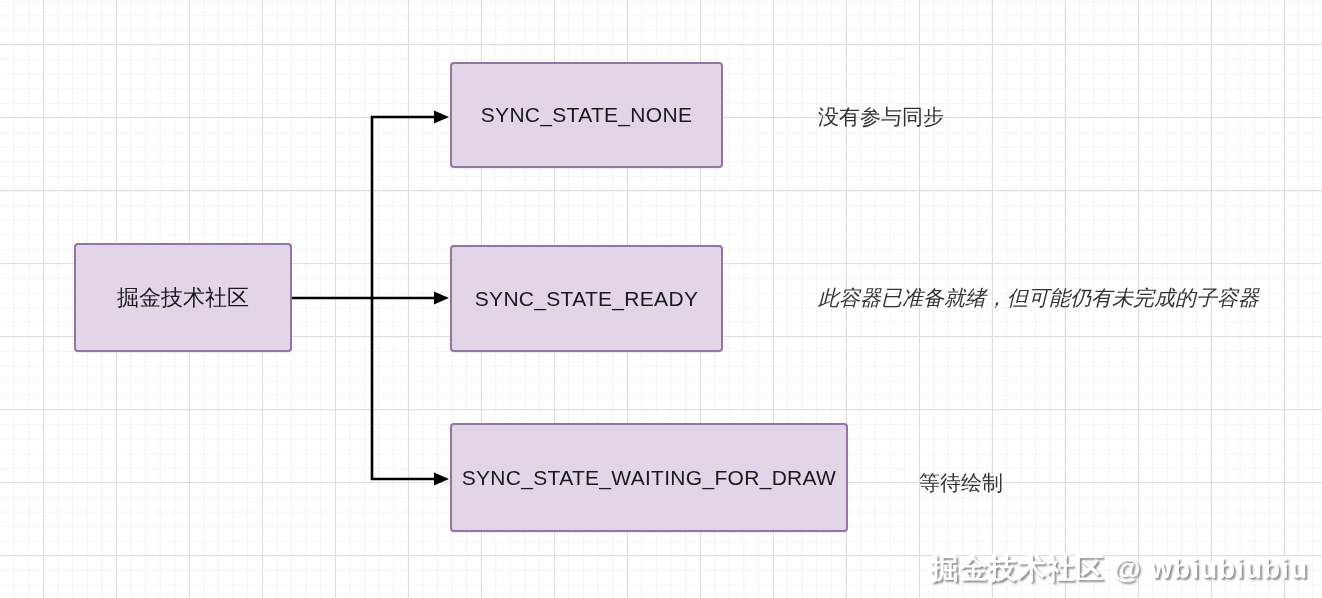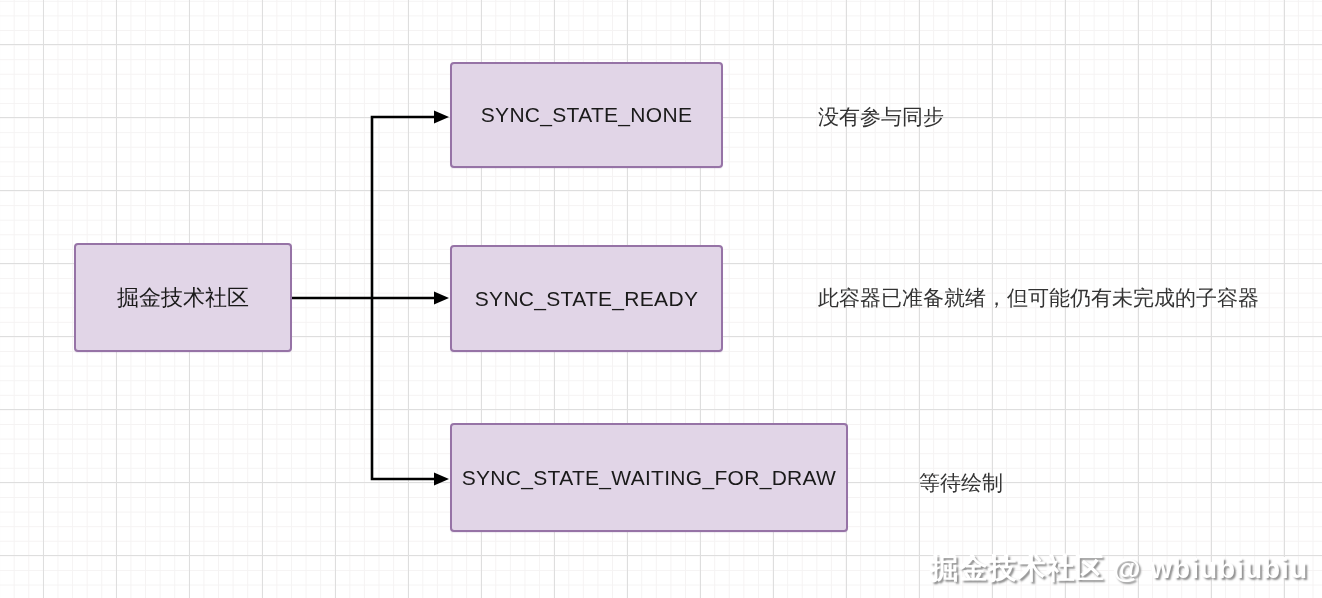--- a/index.html
+++ b/index.html
@@ -61,21 +61,21 @@
   .annotation {
     position: absolute;
     font-family: "Liberation Serif", serif;
     font-size: 21px;
     color: #333333;
     white-space: nowrap;
     line-height: 1;
     margin-left: 44px;
   }
   .annotation-none    { left: 774px; top: 107px; }
-  .annotation-ready   { left: 774px; top: 288px; }
+  .annotation-ready   { left: 774px; top: 288px; font-style: italic; }
   .annotation-waiting { left: 875px; top: 473px; }
   .watermark {
     position: absolute;
     right: 14px;
     bottom: 10px;
     font-family: "Liberation Sans", sans-serif;
     font-size: 28px;
     font-weight: bold;
     color: #ffffff;
     letter-spacing: 1px;

